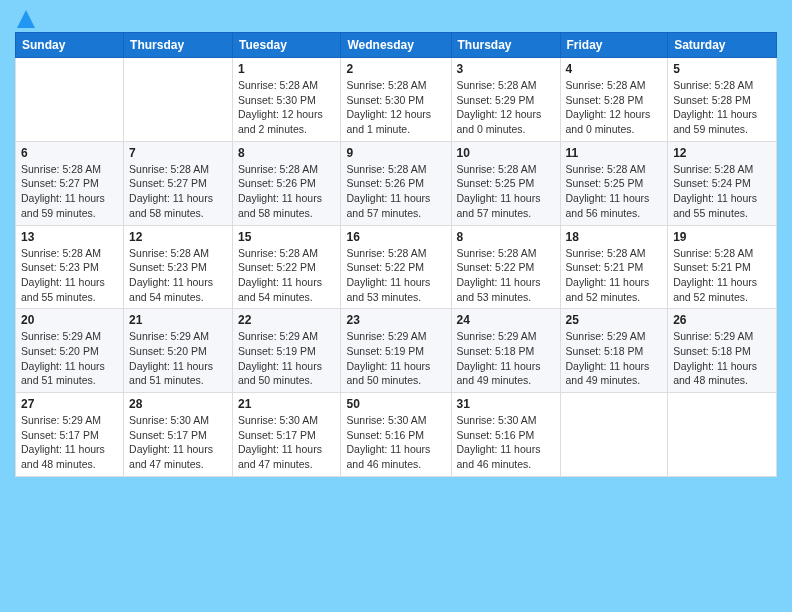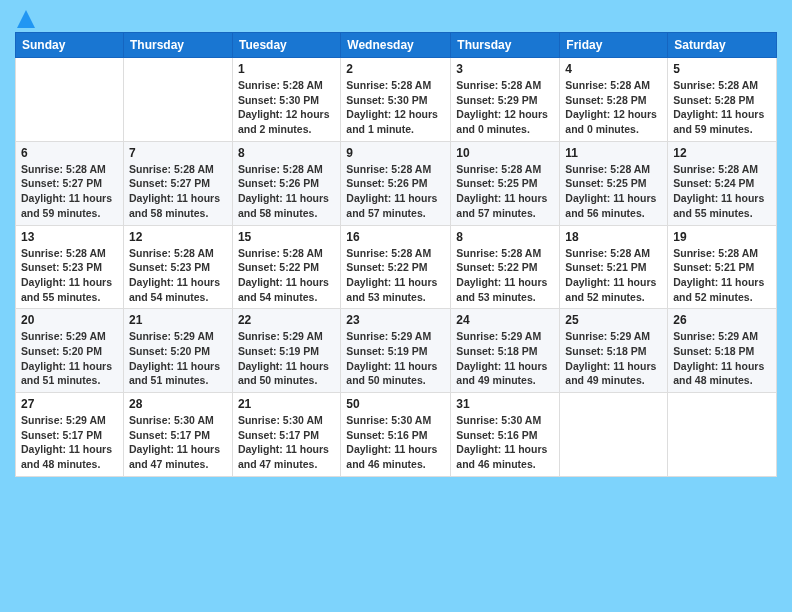--- a/index.html
+++ b/index.html
@@ -89,21 +89,20 @@
       font-weight: bold;
       font-size: 12px;
       color: #222;
       display: block;
       margin-bottom: 2px;
     }
     .day-info {
       font-size: 10.5px;
       color: #333;
       line-height: 1.4;
-      font-weight: bold;
     }
     .empty-cell {
       background: #fff !important;
     }
   </style>
 </head>
 <body>
 
 <div class="page">
   <div class="header">

